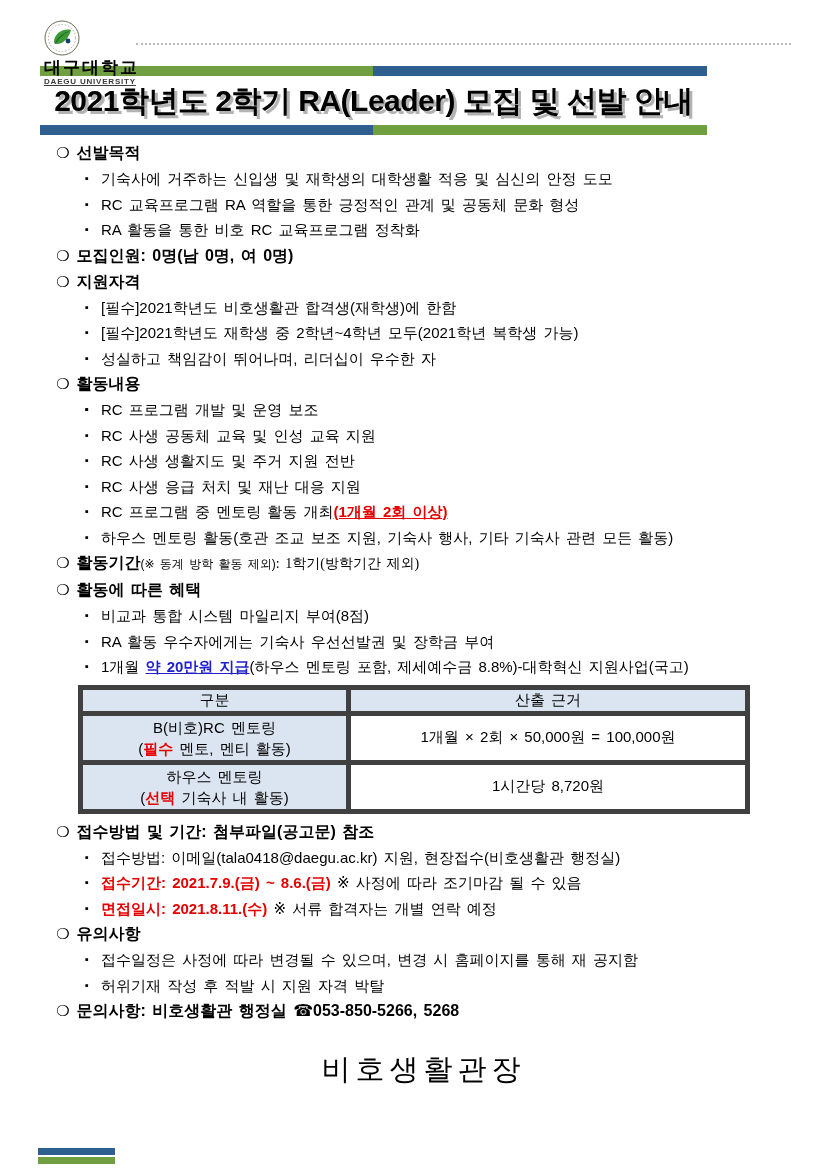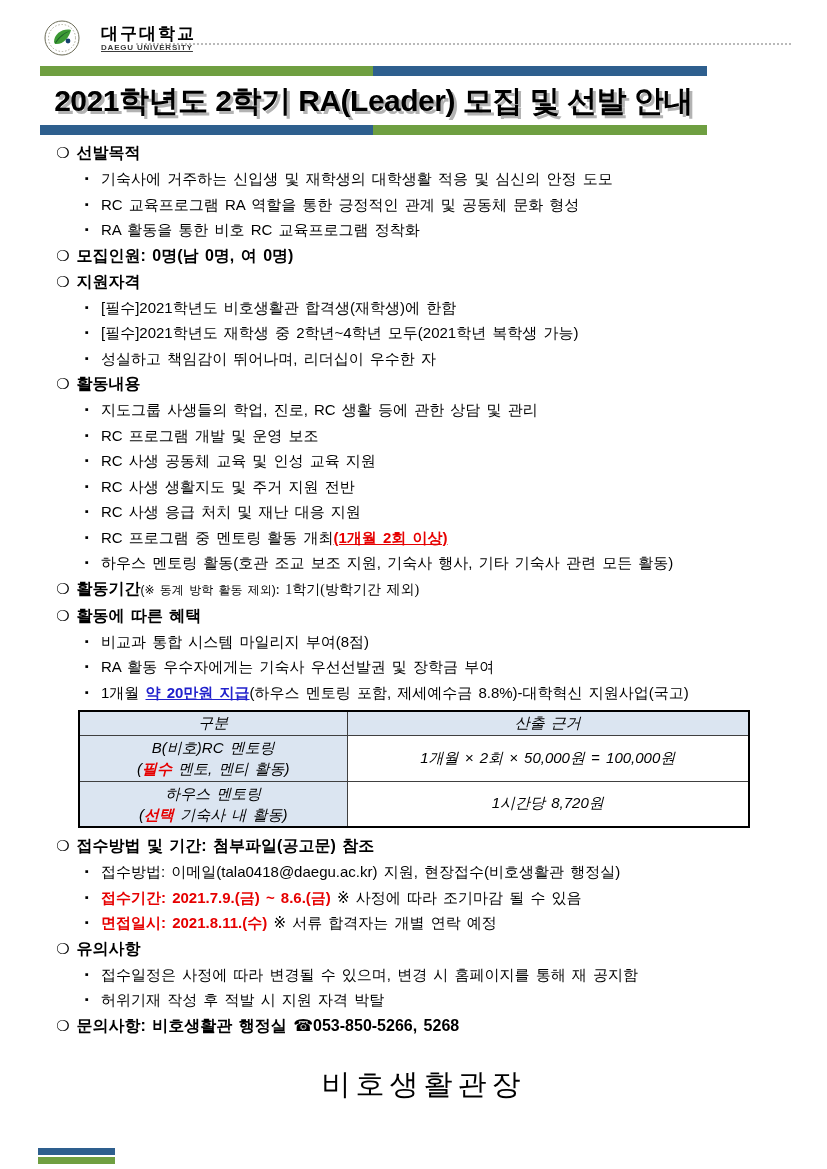--- a/index.html
+++ b/index.html
@@ -3,21 +3,21 @@
 <meta charset="utf-8">
 <style>
   * { box-sizing: border-box; margin: 0; padding: 0; }
   html, body { background: #ffffff; }
   body {
     width: 827px; height: 1169px; position: relative; overflow: hidden;
     font-family: "Liberation Sans", "DejaVu Sans", sans-serif; color: #000;
   }
   
   .header { position: relative; height: 62px; padding: 20px 0 0 44px; }
-  .logo { display: flex; align-items: center; gap: 21px; }
+  .logo { display: flex; gap: 2px; flex-direction: column; }
   .emblem { width: 36px; height: 36px; flex: 0 0 auto; }
   .logo-text .ko { font-size: 17px; font-weight: bold; letter-spacing: 2px; line-height: 19px; }
   .logo-text .en { font-size: 8px; font-weight: bold; color: #3a3a3a; letter-spacing: 0.8px; text-decoration: underline; }
   .dotted-rule { position: absolute; left: 136px; top: 43px; width: 655px; border-top: 2px dotted #b9b9b9; }
   
   .banner { margin: 4px 0 0 40px; width: 667px; }
   .bar { height: 10px; }
   .bar-top    { background: linear-gradient(to right, var(--green) 0 50%, var(--blue) 50% 100%); }
   .bar-bottom { background: linear-gradient(to right, var(--blue) 0 50%, var(--green) 50% 100%); }
   .banner-title {
@@ -36,21 +36,21 @@
   .red-underline { color: var(--red); font-weight: bold; text-decoration: underline; }
   .blue-bold { color: var(--textblue); font-weight: bold; }
   .blue-underline { color: var(--textblue); font-weight: bold; text-decoration: underline; }
   .small-note { font-size: 12px; font-weight: normal; }
   .period-value { font-size: 14px; font-weight: normal; font-family: Liberation Serif, serif; }
   
   .pay-table {
     border-collapse: collapse; margin: 5px 0 5px 22px; width: 672px;
     text-align: center; font-size: 15px; border: 2px solid #000;
   }
-  .pay-table th, .pay-table td { border: 1px solid #404040; padding: 1px 20px; font-style: italic; }
+  .pay-table th, .pay-table td { border: 5px solid #404040; padding: 1px 20px; }
   .pay-table th { background: var(--tablebg); font-weight: normal; height: 24px; }
   .pay-table td.label { background: var(--tablebg); width: 268px; height: 46px; line-height: 21px; }
   .pay-table td.basis { background: #fff; }
   
   .signature { margin-top: 26px; text-align: center; font-size: 29px; font-weight: normal; letter-spacing: 5px; }
   .footer-bars { position: absolute; left: 38px; bottom: 5px; }
   .footer-bar { width: 77px; height: 7px; margin-top: 2px; }
   .fb-blue { background: var(--blue); }
   .fb-green { background: var(--green); }
 </style>
@@ -88,21 +88,21 @@
   <div class="item"><span class="bullet-s">▪</span><span>RA 활동을 통한 비호 RC 교육프로그램 정착화</span></div>
 
   <div class="heading"><span class="bullet-o">❍</span><span>모집인원: 0명(남 0명, 여 0명)</span></div>
 
   <div class="heading"><span class="bullet-o">❍</span><span>지원자격</span></div>
   <div class="item"><span class="bullet-s">▪</span><span>[필수]2021학년도 비호생활관 합격생(재학생)에 한함</span></div>
   <div class="item"><span class="bullet-s">▪</span><span>[필수]2021학년도 재학생 중 2학년~4학년 모두(2021학년 복학생 가능)</span></div>
   <div class="item"><span class="bullet-s">▪</span><span>성실하고 책임감이 뛰어나며, 리더십이 우수한 자</span></div>
 
   <div class="heading"><span class="bullet-o">❍</span><span>활동내용</span></div>
-  <div class="item"><span class="bullet-s">▪</span><span>지도그룹 사생들의 학업, 진로, RC 생활 등에 관한 상담 및 관리</span></div>
+  <div class="item"><span class="bullet-s">▪</span></div>
   <div class="item"><span class="bullet-s">▪</span><span>RC 프로그램 개발 및 운영 보조</span></div>
   <div class="item"><span class="bullet-s">▪</span><span>RC 사생 공동체 교육 및 인성 교육 지원</span></div>
   <div class="item"><span class="bullet-s">▪</span><span>RC 사생 생활지도 및 주거 지원 전반</span></div>
   <div class="item"><span class="bullet-s">▪</span><span>RC 사생 응급 처치 및 재난 대응 지원</span></div>
   <div class="item"><span class="bullet-s">▪</span><span>RC 프로그램 중 멘토링 활동 개최</span><span class="red-underline">(1개월 2회 이상)</span></div>
   <div class="item"><span class="bullet-s">▪</span><span>하우스 멘토링 활동(호관 조교 보조 지원, 기숙사 행사, 기타 기숙사 관련 모든 활동)</span></div>
 
   <div class="heading"><span class="bullet-o">❍</span><span>활동기간</span><span class="small-note">(※ 동계 방학 활동 제외)</span><span class="period-value">: 1학기(방학기간 제외)</span></div>
 
   <div class="heading"><span class="bullet-o">❍</span><span>활동에 따른 혜택</span></div>

